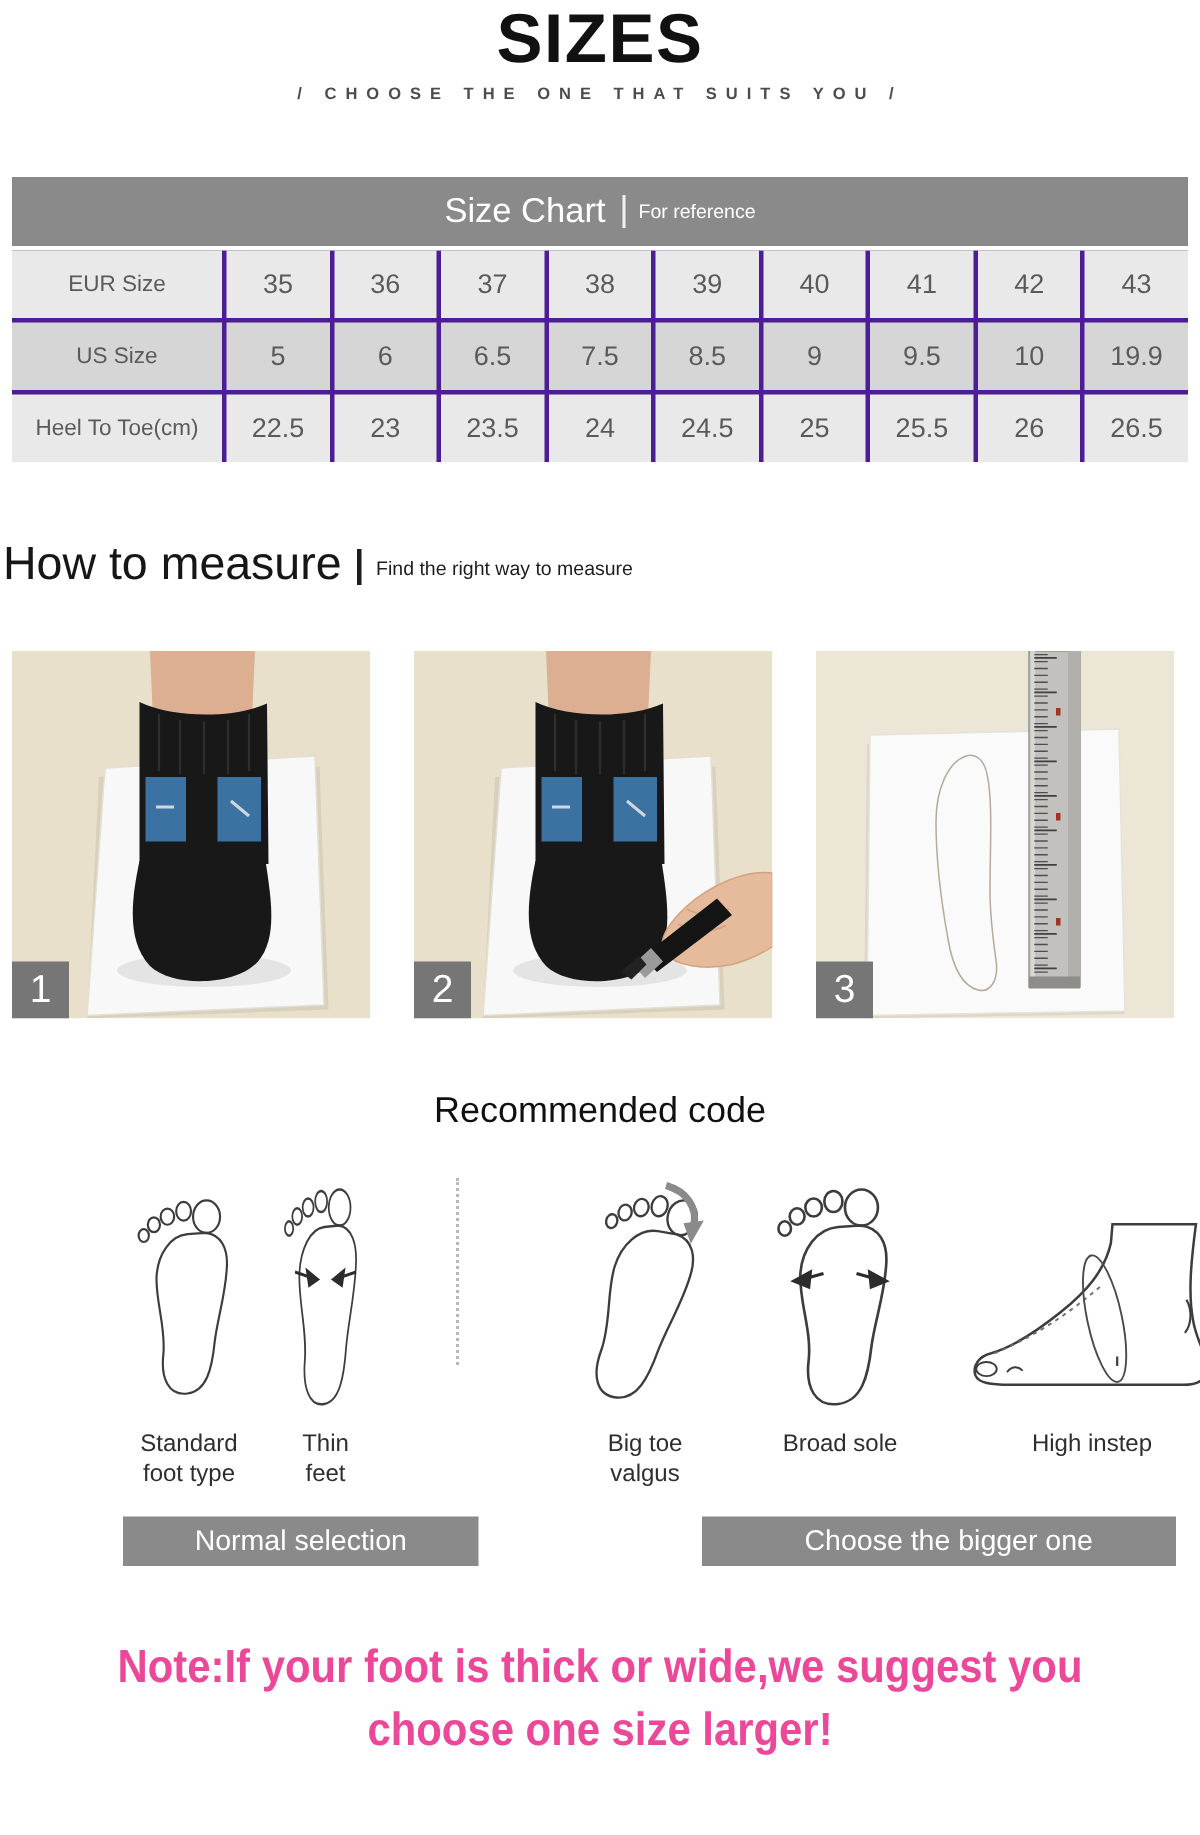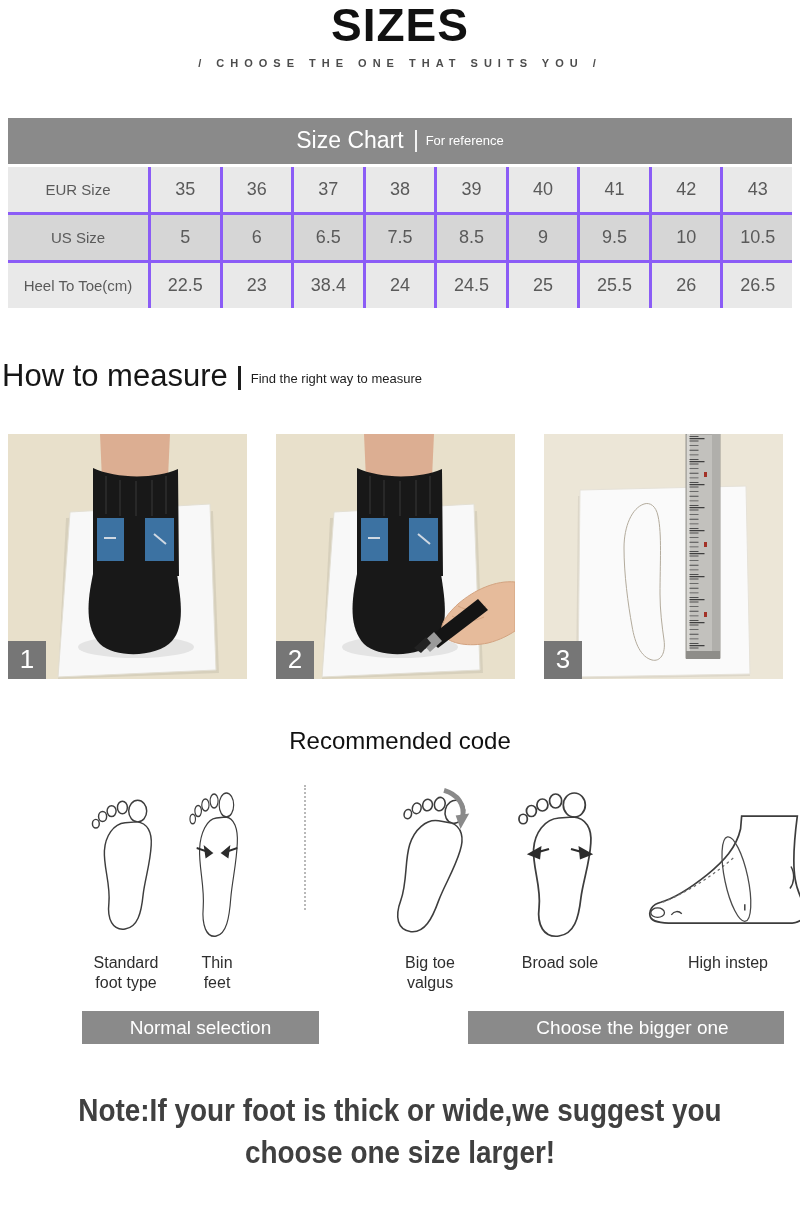--- a/index.html
+++ b/index.html
@@ -44,21 +44,21 @@
     height: 22px;
     border-left: 2px solid #f2f2f2;
     margin: 0 9px 0 11px;
   }
   .chart-sub { font-size: 13px; }
   .grid {
     margin-top: 3px;
     display: grid;
     grid-template-columns: 140px repeat(9, 1fr);
     gap: 3px;
-    background: #8b5cf6;
+    background: #4c1d95;
   }
   .cell {
     height: 45px;
     display: flex;
     align-items: center;
     justify-content: center;
     font-size: 18px;
     color: #5a5a5a;
   }
   .cell.lab { font-size: 15px; }
@@ -154,21 +154,21 @@
     font-size: 19px;
   }
   .btn-left  { width: 237px; margin-left: 82px; }
   .btn-right { width: 316px; margin-left: 149px; padding-left: 13px; }
 
   
   .note {
     margin-top: 46px;
     text-align: center;
     font-weight: bold;
-    color: #404040;
+    color: #ec4899;
     font-size: 31px;
     line-height: 1.38;
   }
   .note > div { transform: scaleX(0.9); }
 </style>
 </head>
 <body>
 
 <div class="page">
 
@@ -198,26 +198,26 @@
 
       <div class="cell lab r-dark">US Size</div>
       <div class="cell r-dark">5</div>
       <div class="cell r-dark">6</div>
       <div class="cell r-dark">6.5</div>
       <div class="cell r-dark">7.5</div>
       <div class="cell r-dark">8.5</div>
       <div class="cell r-dark">9</div>
       <div class="cell r-dark">9.5</div>
       <div class="cell r-dark">10</div>
-      <div class="cell r-dark">10.5</div>
+      <div class="cell r-dark">19.9</div>
 
       <div class="cell lab r-light">Heel To Toe(cm)</div>
       <div class="cell r-light">22.5</div>
       <div class="cell r-light">23</div>
-      <div class="cell r-light">38.4</div>
+      <div class="cell r-light">23.5</div>
       <div class="cell r-light">24</div>
       <div class="cell r-light">24.5</div>
       <div class="cell r-light">25</div>
       <div class="cell r-light">25.5</div>
       <div class="cell r-light">26</div>
       <div class="cell r-light">26.5</div>
     </div>
   </div>
 
   <div class="measure-head">

